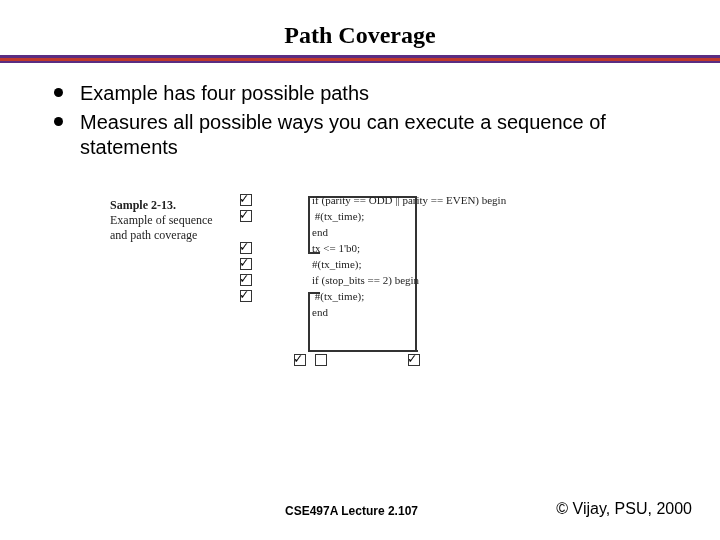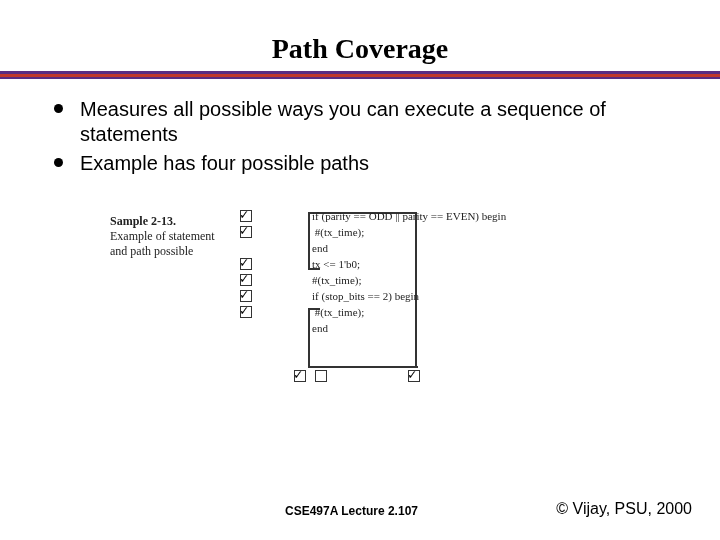--- a/index.html
+++ b/index.html
@@ -7,23 +7,23 @@
     width: 720px;
     height: 540px;
     background: #fff;
     font-family: Arial, Helvetica, sans-serif;
     position: relative;
     overflow: hidden;
   }
   .title {
     font-family: Georgia, 'Times New Roman', serif;
     font-weight: bold;
-    font-size: 28px;
+    font-size: 24px;
     text-align: center;
-    padding-top: 33px;
+    padding-top: 22px;
     padding-bottom: 6px;
     color: #000;
   }
   .rule {
     height: 8px;
     width: 100%;
     position: relative;
   }
   .rule .bar1 {
     position: absolute; left:0; right:0; top:0; height:3px; background:#5a2d82;
@@ -145,28 +145,28 @@
 <div class="title">Path Coverage</div>
 
 <div class="rule">
   <div class="bar1"></div>
   <div class="bar2"></div>
   <div class="bar3"></div>
 </div>
 
 <div class="content">
   <ul class="bullet-list">
+    <li>Example has four possible paths</li>
     <li>Measures all possible ways you can execute a sequence of statements</li>
-    <li>Example has four possible paths</li>
   </ul>
 
   <div class="figure">
     <div class="caption">
       <div class="cap-title">Sample 2-13.</div>
-      <div>Example of statement and path possible</div>
+      <div>Example of sequence and path coverage</div>
     </div>
 
     <div class="code-area">
 
       <div class="vline" style="left:68px; top:2px; height:58px;"></div>
       <div class="hline" style="left:68px; top:2px; width:12px;"></div>
       <div class="hline" style="left:68px; top:58px; width:12px;"></div>
 
       <div class="vline" style="left:175px; top:2px; height:156px;"></div>
       <div class="hline" style="left:80px; top:2px; width:95px;"></div>

